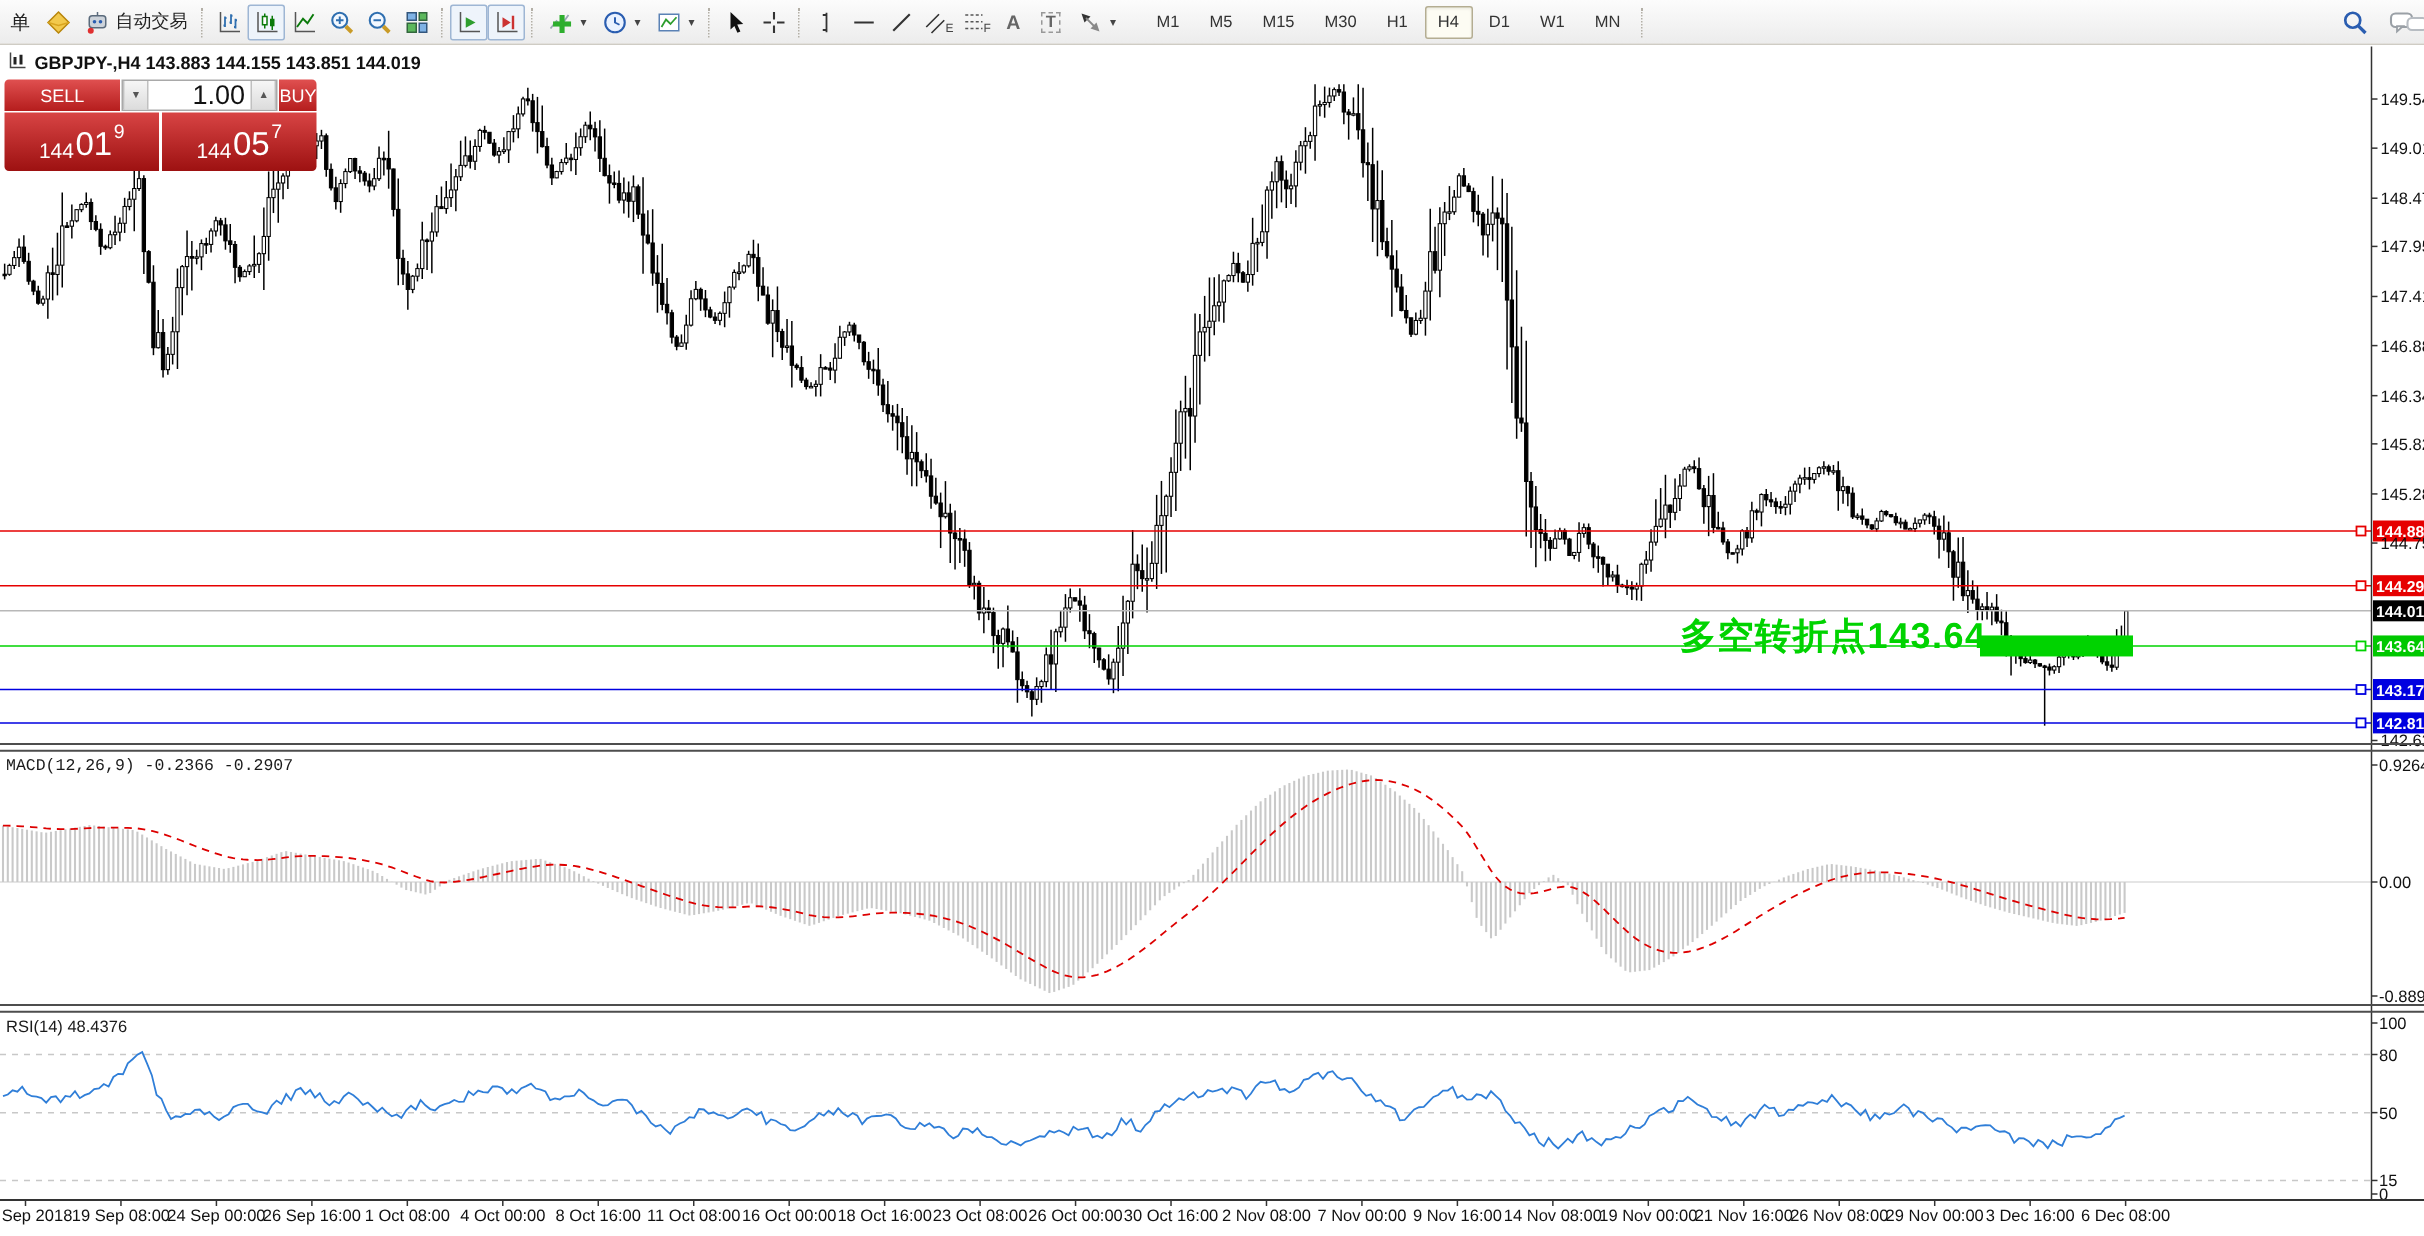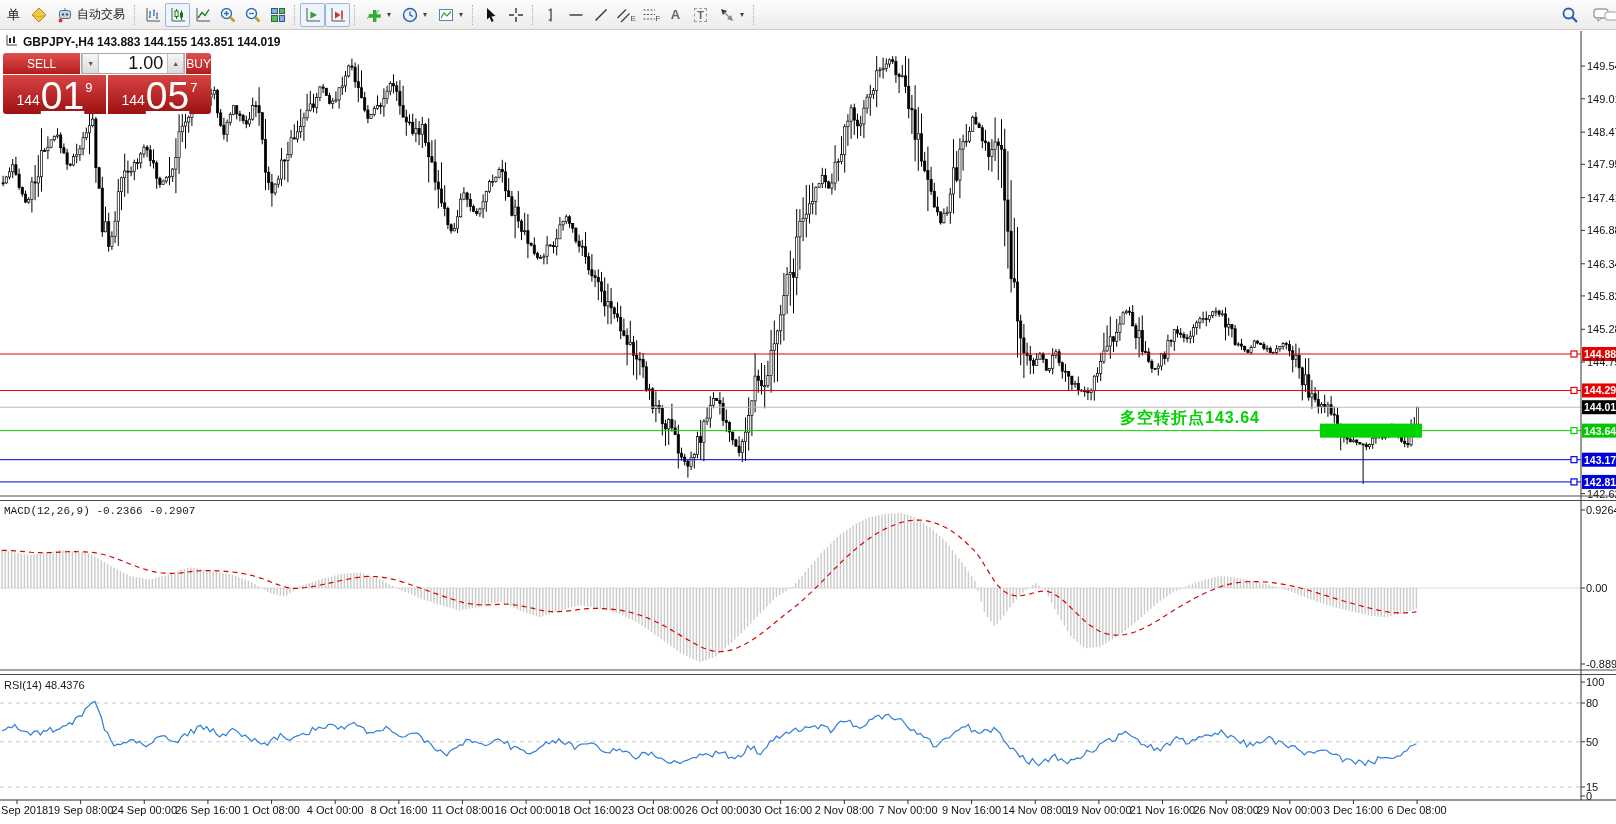--- a/index.html
+++ b/index.html
@@ -38,28 +38,28 @@
   .tp-sell{width:80px;border-radius:3px 0 0 0;}
   .tp-buy{flex:1;border-radius:0 3px 0 0;}
   .tp-vol{width:108px;background:#fff;border:1px solid #a9a9a9;display:flex;align-items:stretch;box-sizing:border-box;}
   .tp-vol .sp{width:15px;background:linear-gradient(#f6f6f6,#dcdcdc);border-left:1px solid #c0c0c0;
     border-right:1px solid #c0c0c0;font-size:7px;color:#555;display:flex;align-items:center;justify-content:center;}
   .tp-vol .val{flex:1;font-size:18px;color:#111;display:flex;align-items:center;justify-content:flex-end;padding-right:4px;}
   .tp-row2{display:flex;height:39px;gap:2px;margin-top:1px;border-radius:16px;}
   .tp-price{flex:1;background:linear-gradient(#d84444,#9d1111);color:#fff;display:flex;
     align-items:flex-end;justify-content:center;padding-bottom:3px;}
   .tp-price .pfx{font-size:14px;margin:0 1px 3px 0;}
-  .tp-price .big{font-size:39px;line-height:30px;font-weight:normal;text-decoration:underline;}
+  .tp-price .big{font-size:22px;line-height:30px;font-weight:normal;}
   .tp-price .sup{font-size:13px;margin:0 0 16px 1px;}
   .tp-row2 .tp-price:first-child{border-radius:0 0 0 3px;}
   .tp-row2 .tp-price:last-child{border-radius:0 0 3px 0;}
 
   
   .pane-label{position:absolute;left:4px;z-index:6;font-size:11px;color:#1a1a1a;}
-  .annotation{position:absolute;left:1120px;top:408px;z-index:6;font-size:16px;font-weight:bold;
+  .annotation{position:absolute;left:1120px;top:408px;z-index:6;font-size:24px;font-weight:bold;
     color:#00d300;letter-spacing:1px;white-space:nowrap;}
 
   
   .tool-letter{font-size:13px;color:#666;font-weight:bold;}
   .tool-T{font-size:11px;color:#666;font-weight:bold;border:1px dashed #999;padding:0 2px;line-height:12px;}
 </style>
 </head>
 <body>
 
 <div id="app">
@@ -1725,20 +1725,31 @@
       <span>
         <svg width="18" height="18">
             <polygon points="3,3 9,5 5,9" fill="#333"></polygon>
             <line x1="6" y1="6" x2="12" y2="12" stroke="#888" stroke-width="1.2"></line>
             <polygon points="15,15 9,13 13,9" fill="#888"></polygon>
           </svg>
       </span>
         <span class="caret">▾</span>
     </button>
 
+    <div class="tf-bar" id="tf-bar">
+        <div class="tf-btn">M1</div>
+        <div class="tf-btn">M5</div>
+        <div class="tf-btn">M15</div>
+        <div class="tf-btn">M30</div>
+        <div class="tf-btn">H1</div>
+        <div class="tf-btn active">H4</div>
+        <div class="tf-btn">D1</div>
+        <div class="tf-btn">W1</div>
+        <div class="tf-btn">MN</div>
+      </div>
     <div class="sep"></div>
 
     <div class="toolbar-right">
       <button class="tbtn" style="margin-right:8px;">
         <span>
           <svg width="20" height="20">
               <circle cx="8.5" cy="8.5" r="5" fill="none" stroke="#2a5db0" stroke-width="1.8"></circle>
               <line x1="12.2" y1="12.2" x2="17" y2="17" stroke="#2a5db0" stroke-width="2.2"></line>
             </svg>
         </span>

